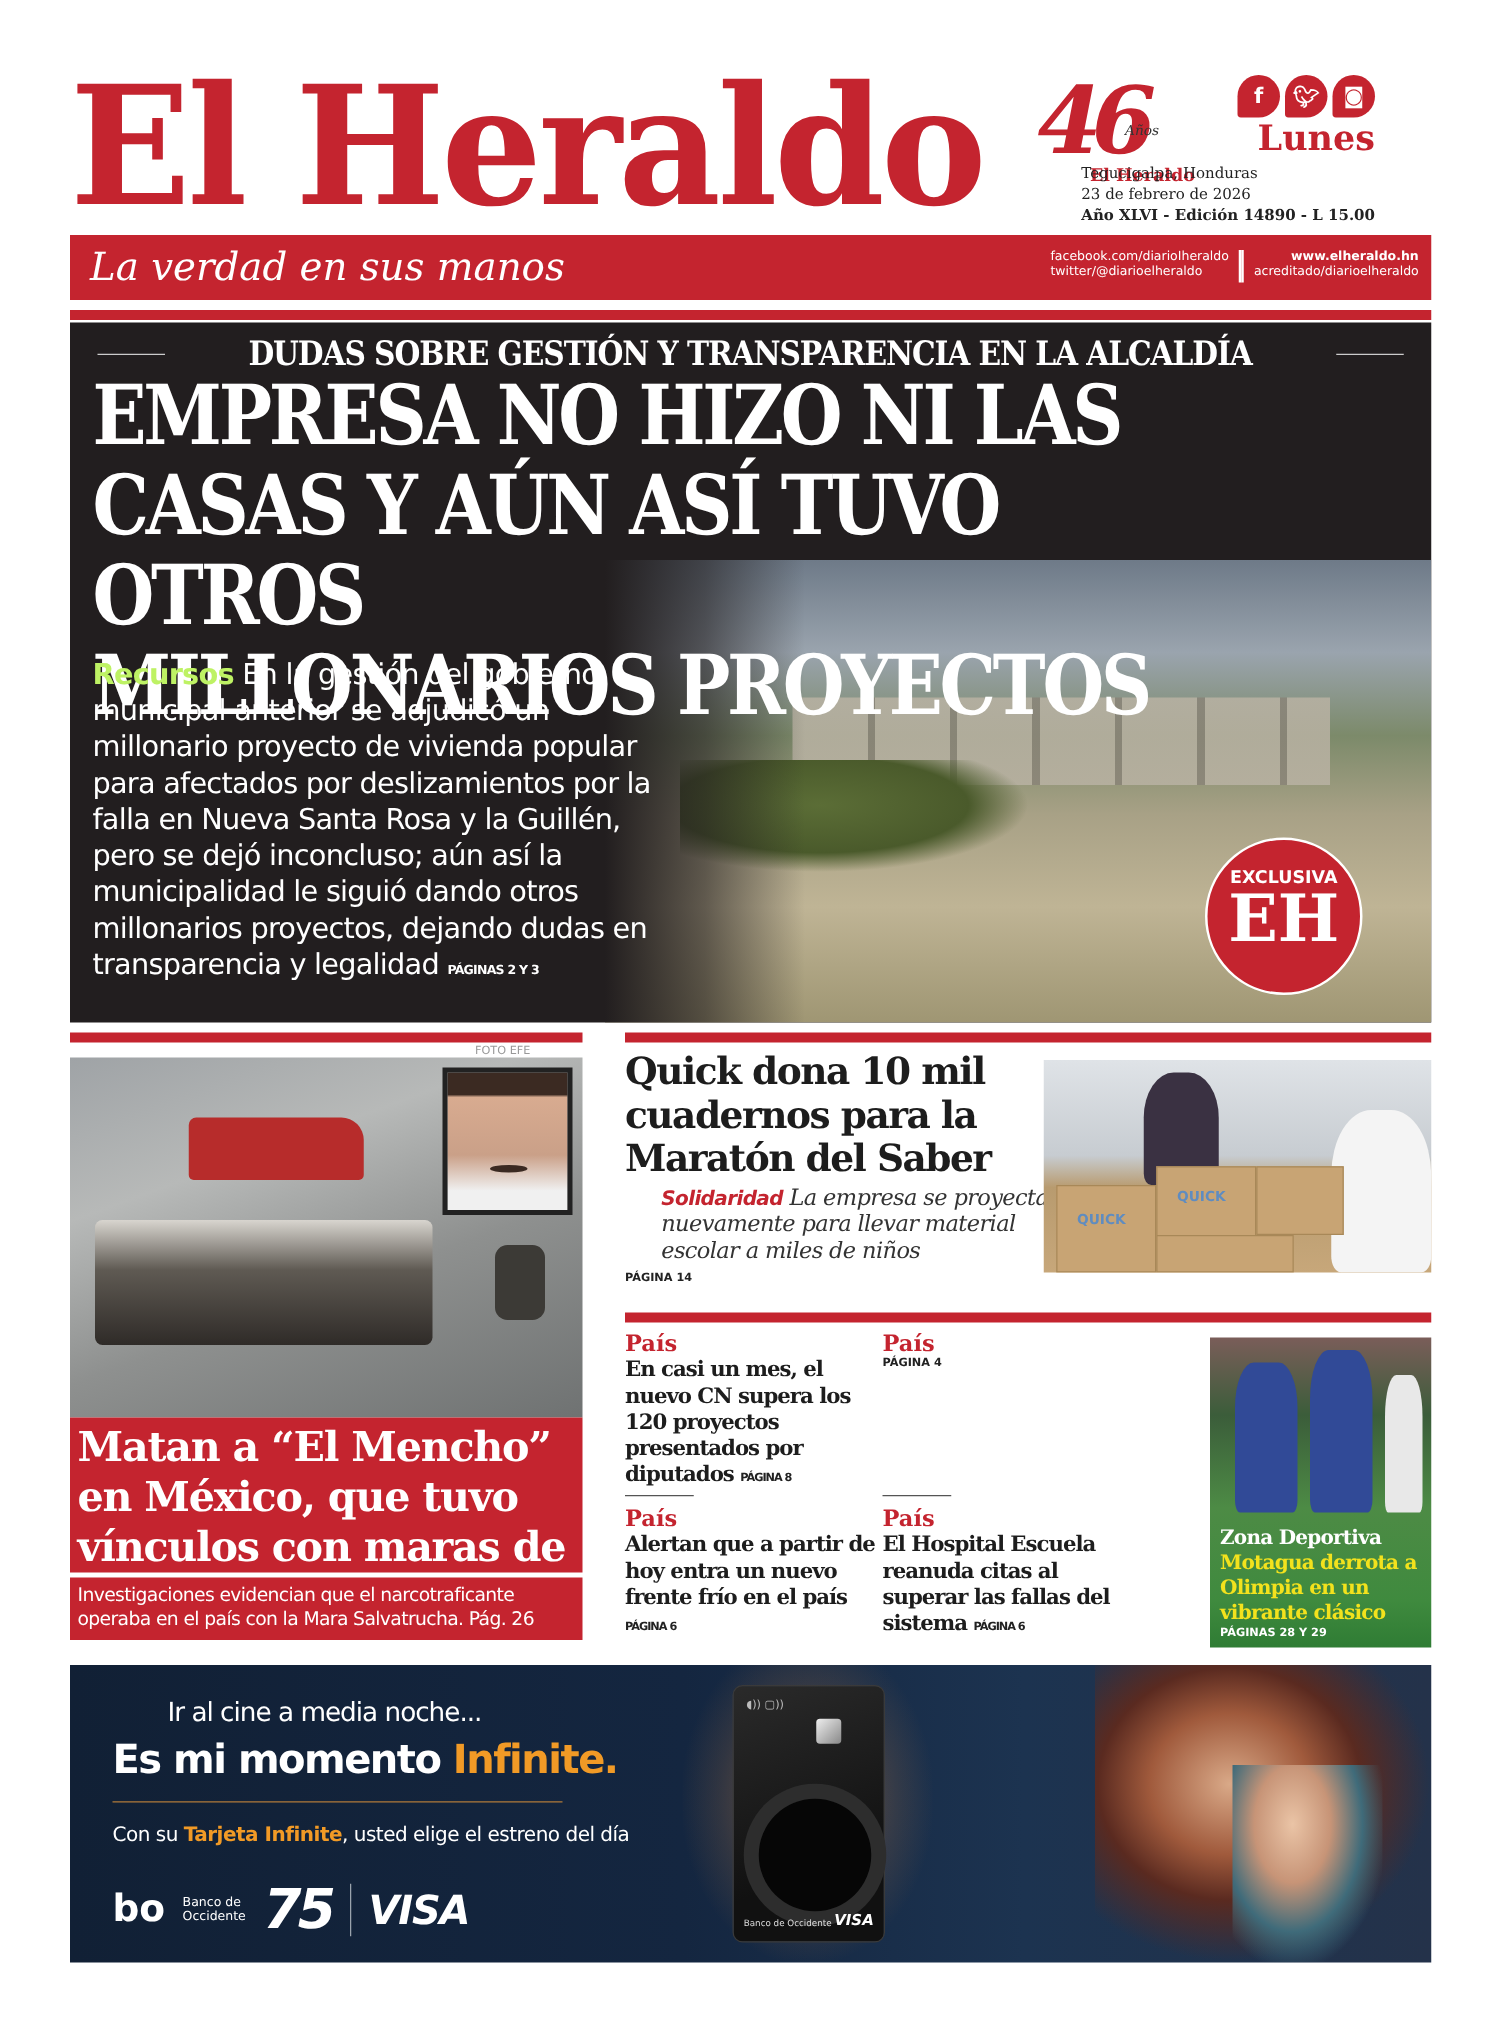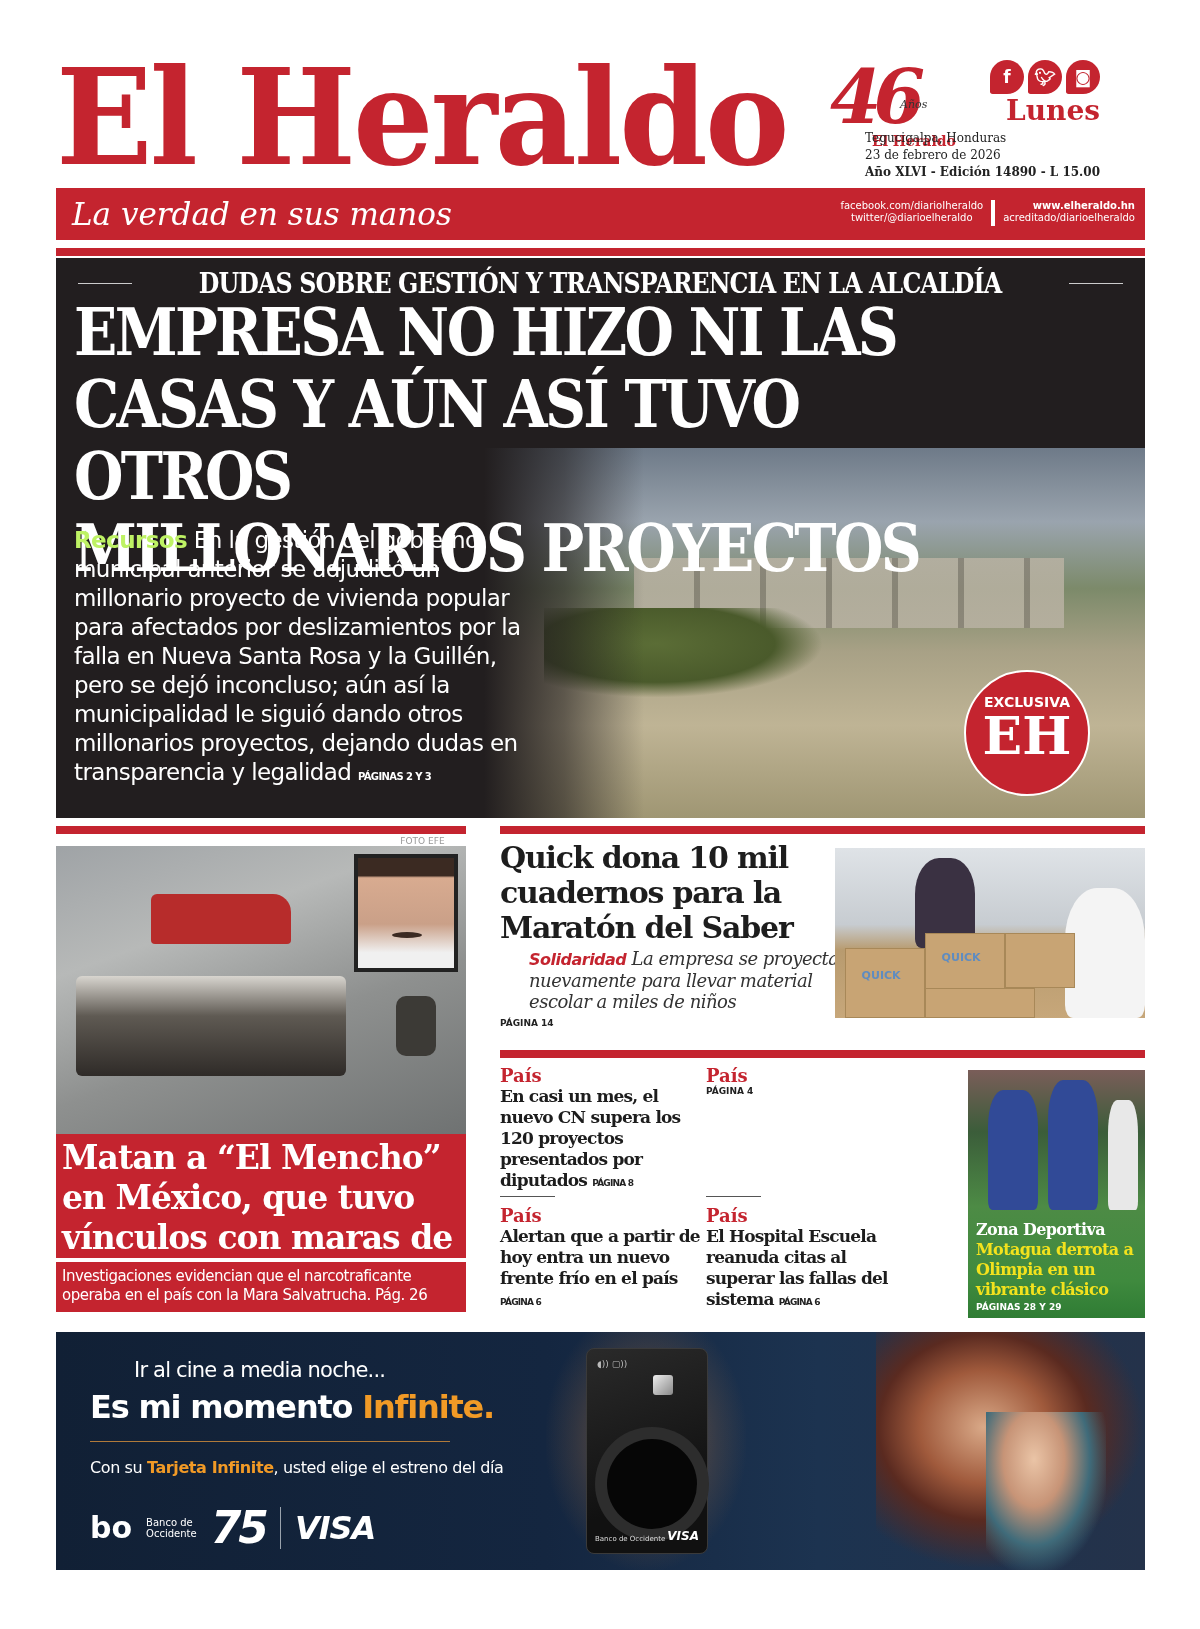--- a/index.html
+++ b/index.html
@@ -15,21 +15,21 @@
 
   .social { right: 100px; top: 60px; display:flex; gap: 4px; }
   .social span { width: 34px; height: 34px; background: #c4242f; color:#fff; border-radius: 50% 50% 50% 8%; display:flex; align-items:center; justify-content:center; font-family: "DejaVu Sans", sans-serif; font-weight: bold; font-size: 17px; }
   .dayname { right: 100px; top: 94px; font-family: "DejaVu Serif", serif; font-weight: bold; font-size: 28px; color: #c4242f; }
   .edition { right: 100px; top: 130px; text-align: left; font-family: "DejaVu Serif", serif; font-size: 12px; color: #222; line-height: 17px; }
   .edition .b { font-weight: bold; }
 
   .tagbar { left: 56px; top: 188px; width: 1089px; height: 52px; background: #c4242f; }
   .tagline { left: 16px; top: 8px; font-family: "DejaVu Serif", serif; font-style: italic; font-size: 31px; color: #fff; }
   .tag-links { right: 10px; top: 12px; display:flex; gap: 8px; font-family: "DejaVu Sans", sans-serif; font-size: 10px; color:#fff; line-height: 12px; }
-  .tag-links .col1 { text-align: center; }
+  .tag-links .col1 { text-align: left; }
   .tag-links .sep { width: 4px; border-left: 2px solid #fff; border-right: 2px solid #fff; height: 26px; }
   .tag-links .col2 { text-align: right; }
   .tag-links .bold { font-weight: bold; }
 
   .redrule { background: #c4242f; height: 8px; }
 
   
   .main { left: 56px; top: 258px; width: 1089px; height: 560px; background: #221e1f; overflow: hidden; }
   .main-photo { left: 428px; top: 190px; width: 661px; height: 370px;
     background: linear-gradient(180deg, #6e7a88 0%, #9aa4ae 20%, #7c8a6a 38%, #a8a186 55%, #bfb495 75%, #9f9673 100%); }
@@ -42,21 +42,21 @@
   .headline { left: 18px; top: 38px; font-family: "DejaVu Serif", serif; font-weight: bold; font-size: 66px; color: #fff; line-height: 72px; letter-spacing: -3px; width: 1100px; transform: scaleX(0.86); transform-origin: left; }
   .deck { left: 18px; top: 268px; width: 460px; font-family: "DejaVu Sans", sans-serif; font-size: 23px; line-height: 29px; color: #fff; letter-spacing: -0.6px; }
   .deck .label { color: #bef264; font-weight: bold; }
   .deck .pages { font-size: 10px; font-weight: bold; }
   .excl { left: 908px; top: 412px; width: 126px; height: 126px; border-radius: 50%; background: #c4242f; border: 2px solid #fff; text-align:center; color:#fff; }
   .excl .t1 { margin-top: 22px; font-family: "DejaVu Sans", sans-serif; font-weight: bold; font-size: 14px; }
   .excl .t2 { font-family: "DejaVu Serif", serif; font-weight: bold; font-size: 52px; line-height: 52px; }
 
   
   .left-rule { left: 56px; top: 826px; width: 410px; }
-  .photo-credit { left: 380px; top: 836px; font-family: "DejaVu Sans", sans-serif; font-size: 9px; color: #999; width: 85px; text-align: center; }
+  .photo-credit { left: 380px; top: 836px; font-family: "DejaVu Sans", sans-serif; font-size: 9px; color: #999; width: 85px; text-align: left; }
   .mencho-photo { left: 56px; top: 846px; width: 410px; height: 288px; background: linear-gradient(160deg, #9fa3a6 0%, #b7b9b8 30%, #8e908f 60%, #6f7272 100%); overflow: hidden; }
   .truck-red { left: 95px; top: 48px; width: 140px; height: 50px; background: #b72c2b; border-radius: 6px 18px 4px 4px; }
   .truck-burnt { left: 20px; top: 130px; width: 270px; height: 100px; background: linear-gradient(180deg, #d8d5cf 0%, #5f5a53 40%, #2f2b28 100%); border-radius: 6px; }
   .moto { left: 340px; top: 150px; width: 40px; height: 60px; background: #3c3a36; border-radius: 10px; }
   .portrait { left: 298px; top: 8px; width: 104px; height: 118px; border: 4px solid #222; background: linear-gradient(180deg, #3b2a22 0%, #3b2a22 16%, #d8ab90 18%, #caa088 60%, #f0f0f0 86%); }
   .portrait-moust { position:absolute; left: 34px; top: 74px; width: 30px; height: 6px; background: #3b2a22; border-radius: 50%; }
   .mencho-head { left: 56px; top: 1134px; width: 410px; height: 124px; background: #c4242f; color: #fff; font-family: "DejaVu Serif", serif; font-weight: bold; font-size: 33px; line-height: 40px; padding: 4px 6px; letter-spacing: -1px; }
   .mencho-deck { left: 56px; top: 1262px; width: 410px; height: 50px; background: #c4242f; color:#fff; font-family: "DejaVu Sans", sans-serif; font-size: 15px; line-height: 19px; padding: 5px 6px; letter-spacing: -0.5px; }
 
   

